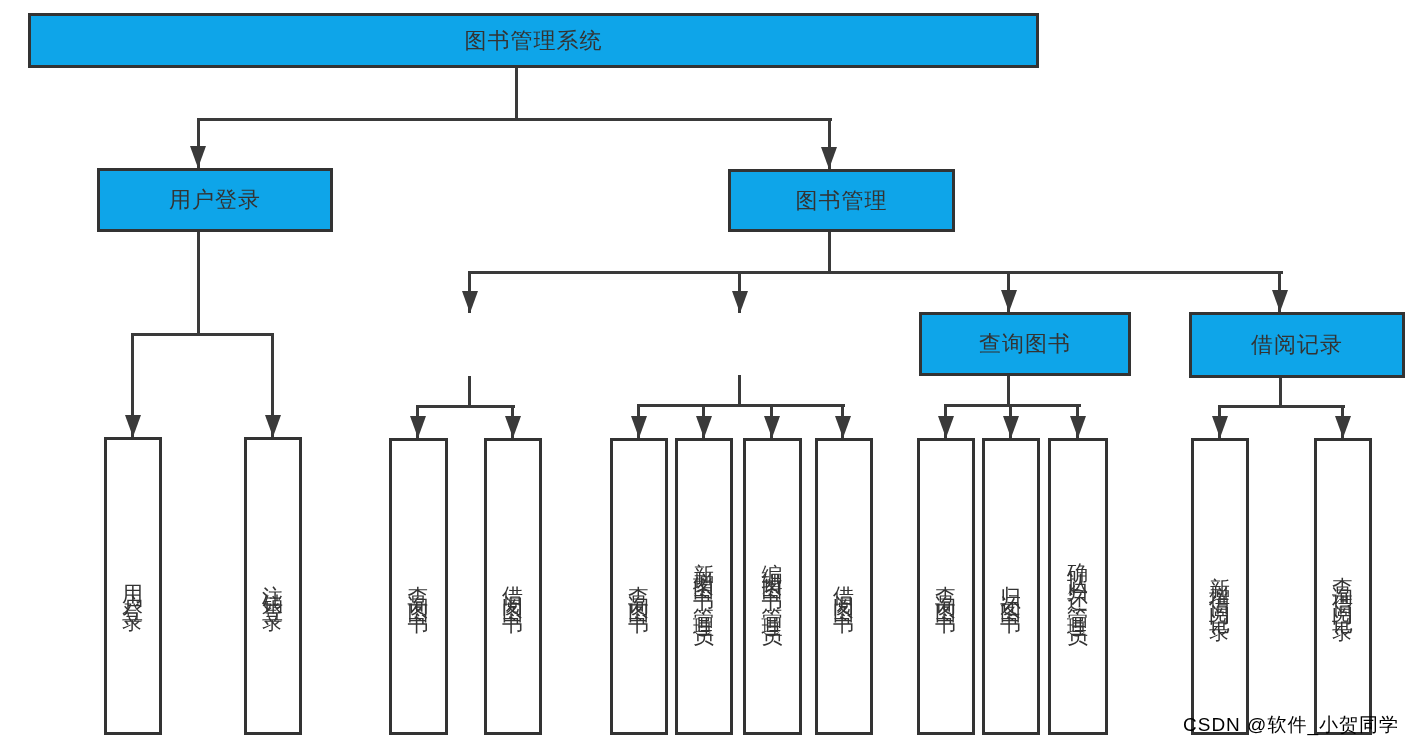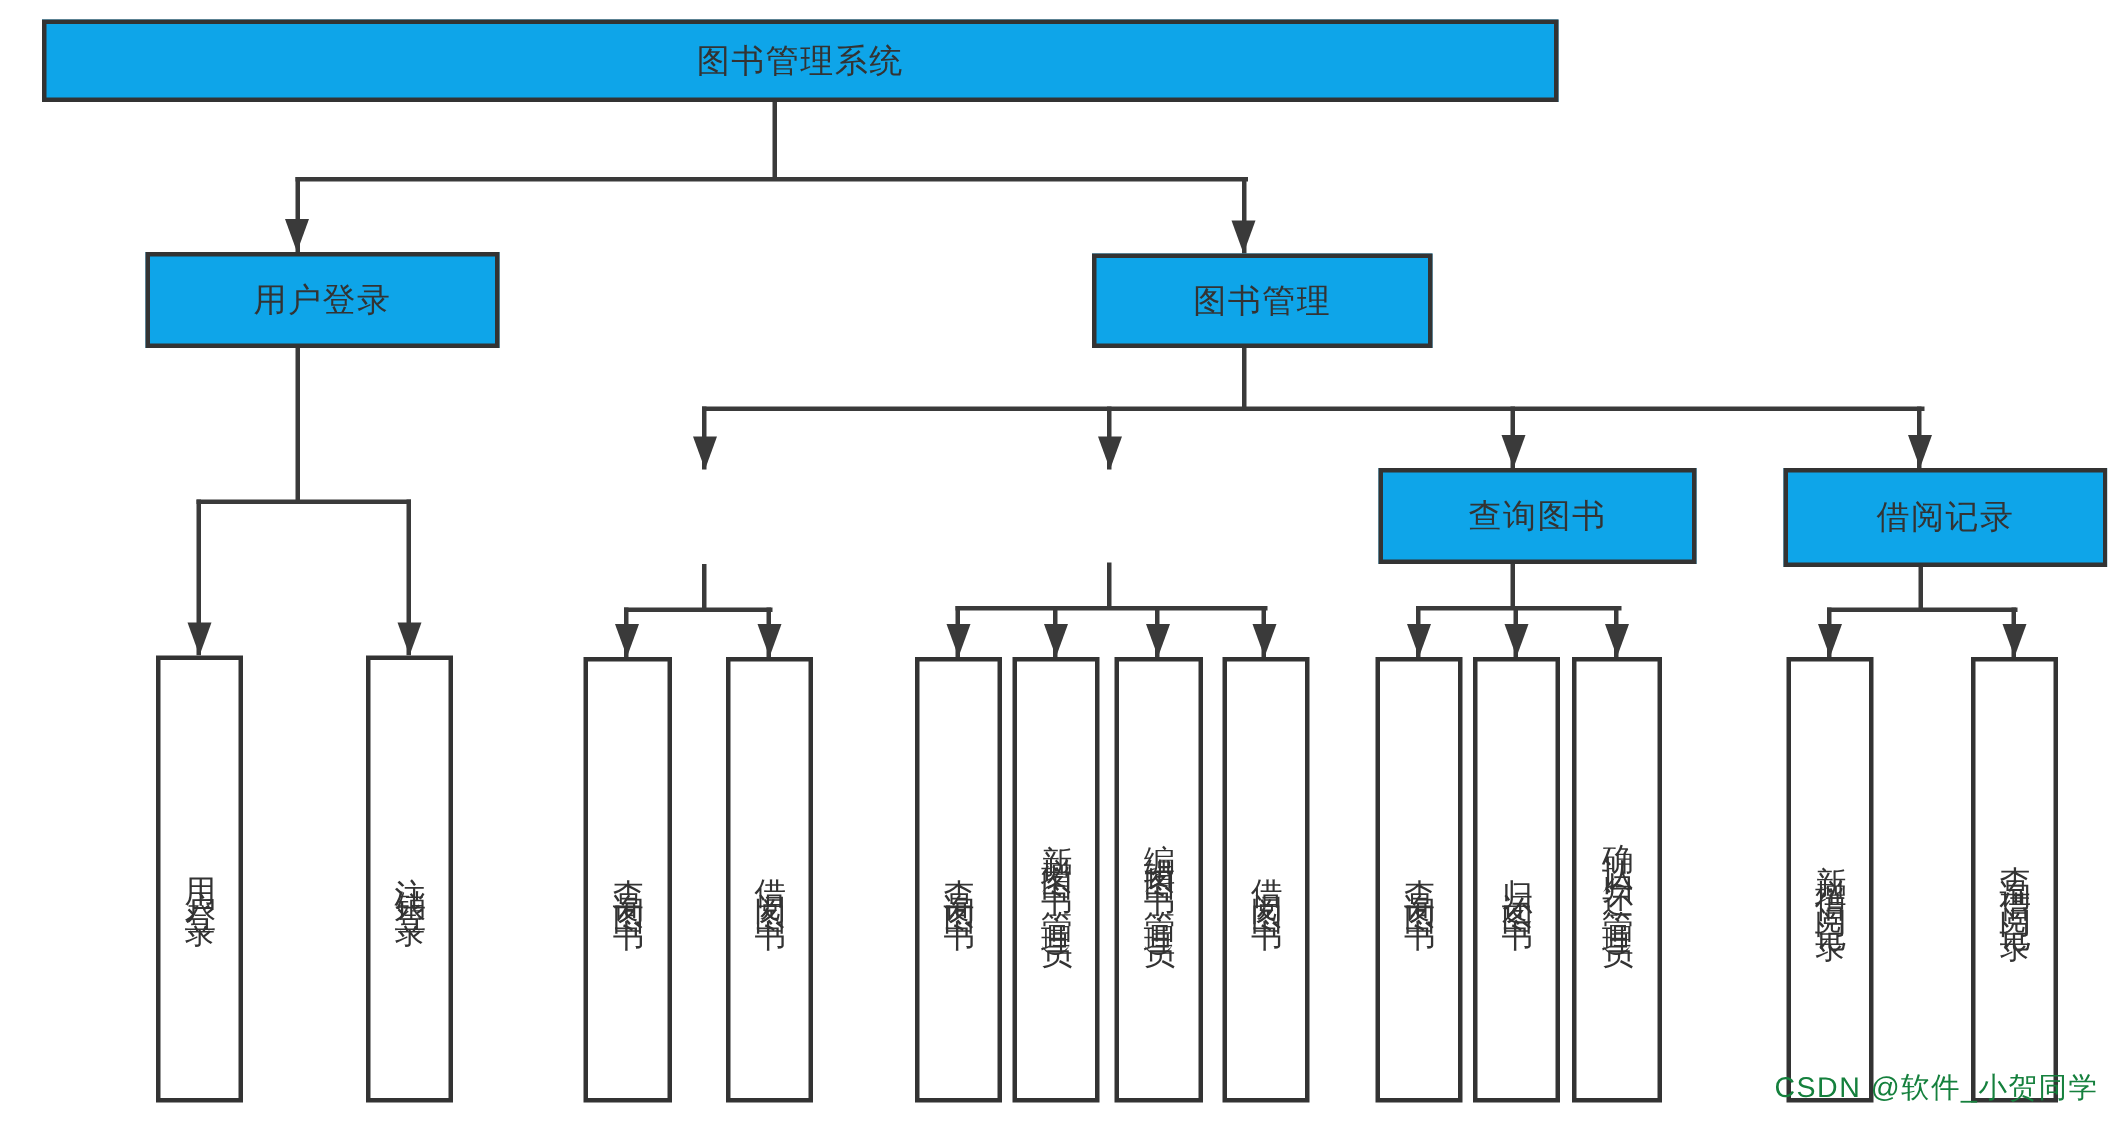--- a/index.html
+++ b/index.html
@@ -23,21 +23,21 @@
   }
   .hline{position:absolute;height:3px;background:#3a3a3a;z-index:1;}
   .vline{position:absolute;width:3px;background:#3a3a3a;z-index:1;}
   .arrow{
     position:absolute;width:0;height:0;z-index:1;
     border-left:8px solid transparent;border-right:8px solid transparent;
     border-top:22px solid #3a3a3a;
   }
   .watermark{
     position:absolute;left:1183px;top:712px;z-index:5;
-    font-size:19px;color:#15803d;letter-spacing:1px;white-space:nowrap;
+    font-size:19px;color:#000000;letter-spacing:1px;white-space:nowrap;
   }
 </style>
 </head>
 <body>
 
 <div id="canvas">
 
   <div class="vline" style="left:515px;top:68px;height:52px;"></div>
   <div class="hline" style="left:197px;top:118px;width:635px;"></div>
   <div class="vline" style="left:197px;top:118px;height:50px;"></div>

